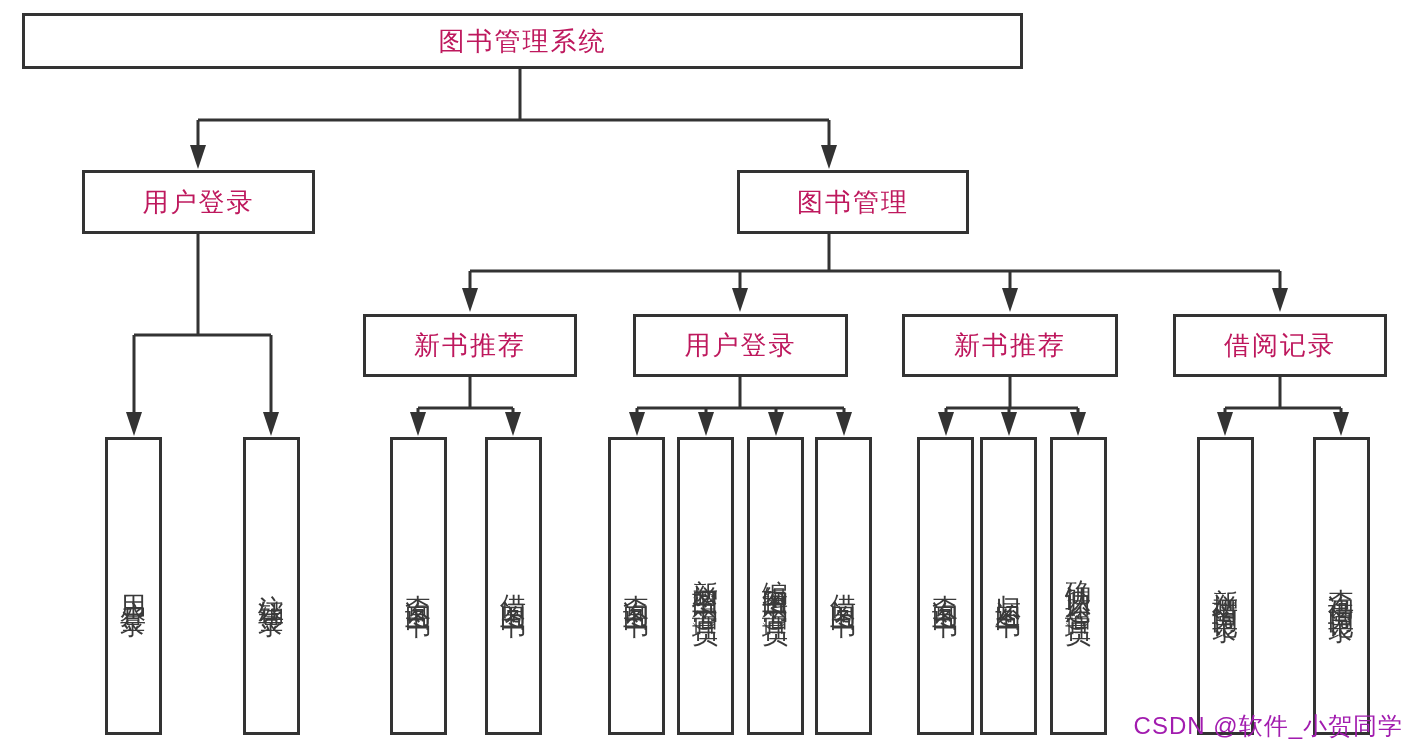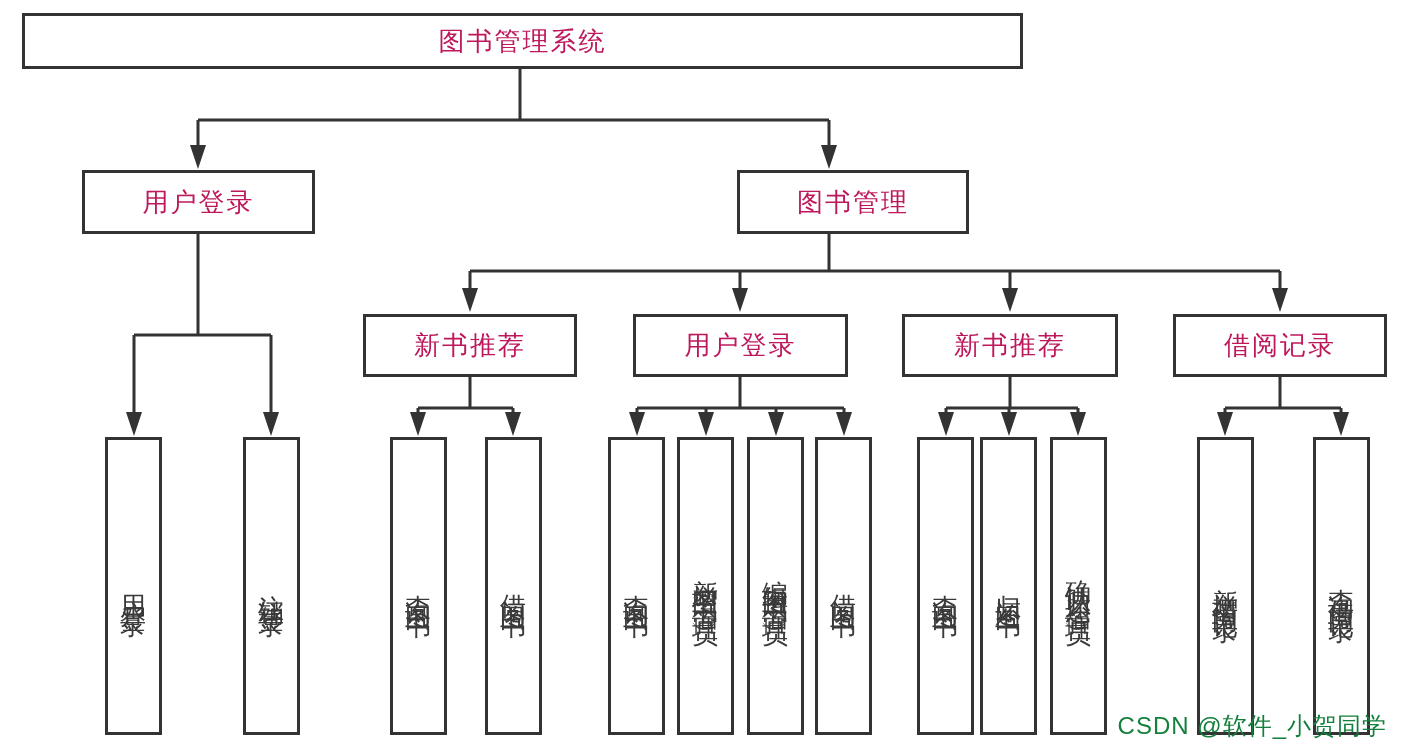--- a/index.html
+++ b/index.html
@@ -14,22 +14,22 @@
   }
   .vbox{
     position:absolute;top:437px;width:51px;height:292px;
     background:#ffffff;border:3px solid #333333;
     writing-mode:vertical-rl;text-orientation:mixed;
     display:flex;align-items:center;justify-content:center;
     font-size:26px;color:#3a3a3a;letter-spacing:6px;line-height:1;
     box-sizing:content-box;z-index:2;
   }
   .watermark{
-    position:absolute;right:18px;bottom:5px;
-    font-size:24px;color:#15803d;letter-spacing:1px;z-index:3;white-space:nowrap;
+    position:absolute;right:2px;bottom:5px;
+    font-size:24px;color:#a21caf;letter-spacing:1px;z-index:3;white-space:nowrap;
   }
   
   .n-root   {left:22px;  top:13px;  width:995px;height:50px;}
   .n-user   {left:82px;  top:170px; width:227px;height:58px;}
   .n-book   {left:713px; top:170px; width:226px;height:58px;margin-left:24px;}
   .n-newrec {left:363px; top:314px; width:208px;height:57px;}
   .n-borrow {left:633px; top:314px; width:209px;height:57px;}
   .n-current{left:902px; top:314px; width:210px;height:57px;}
   .n-record {left:1173px;top:314px; width:208px;height:57px;}
   

